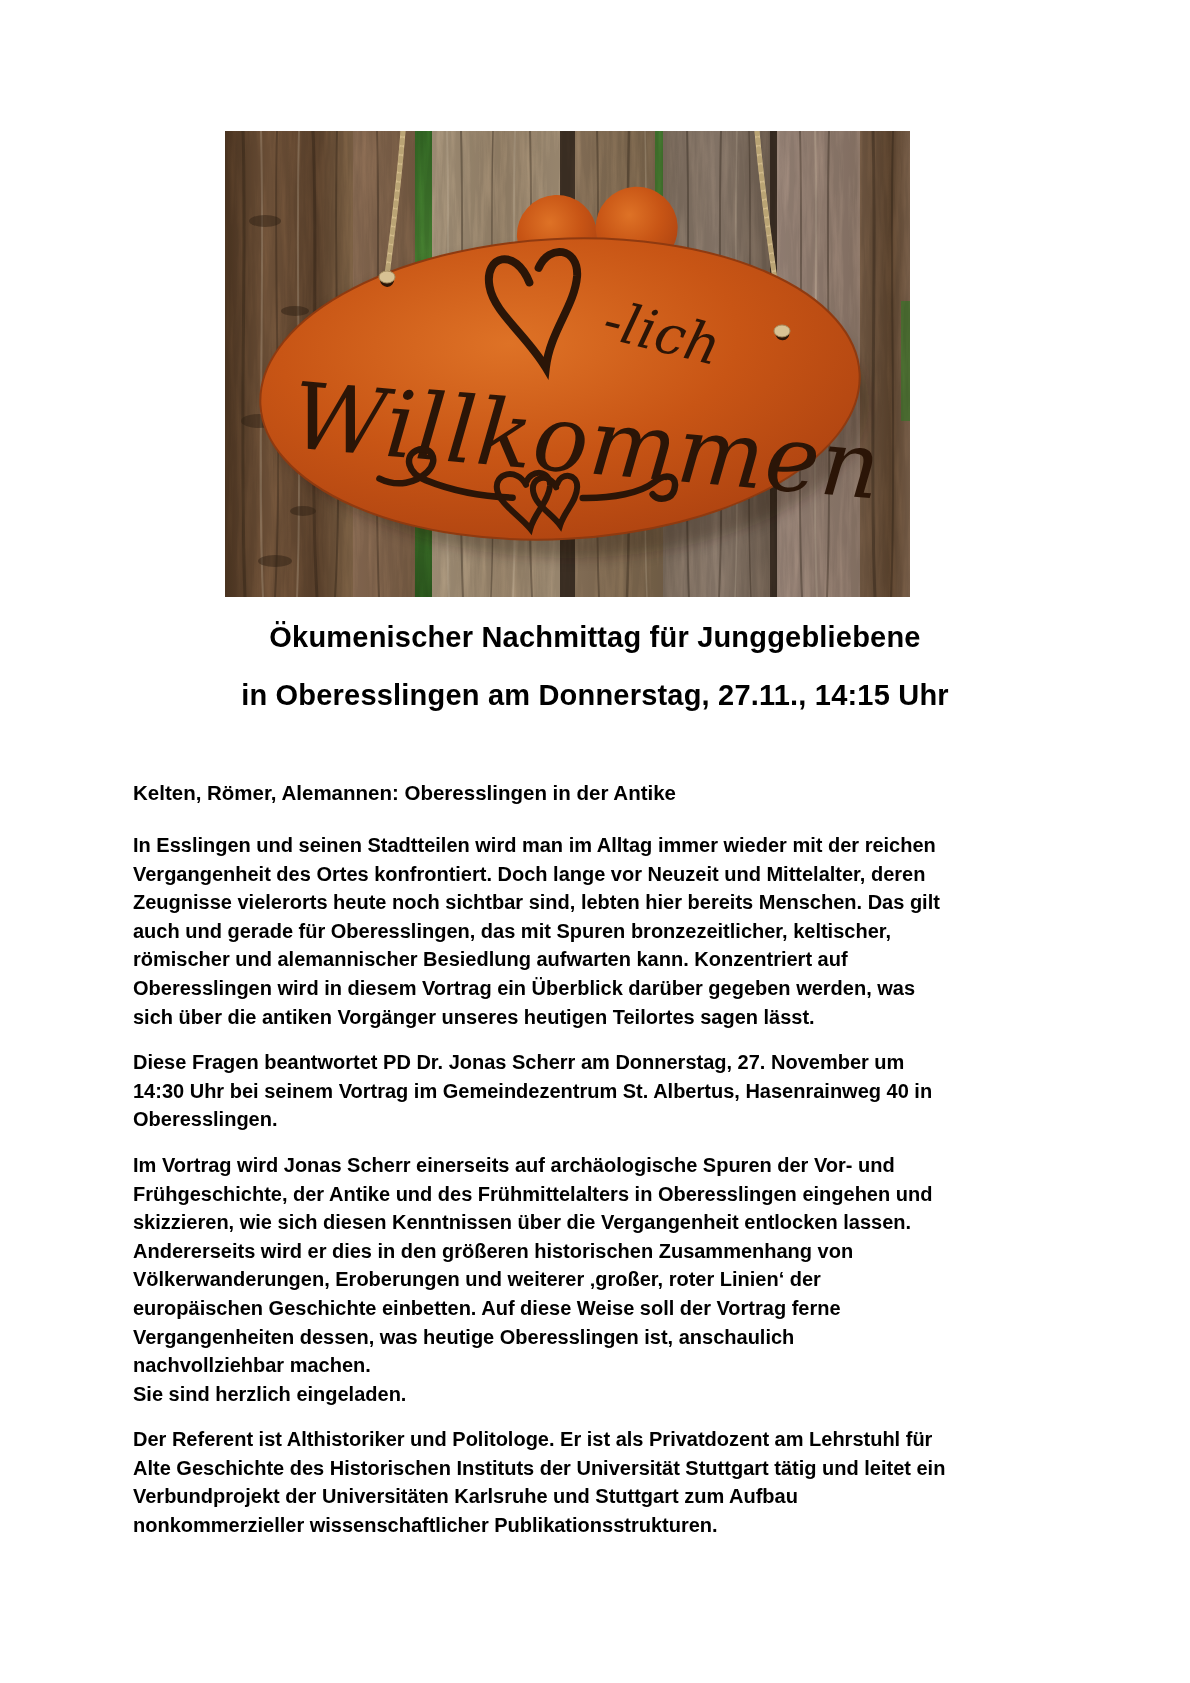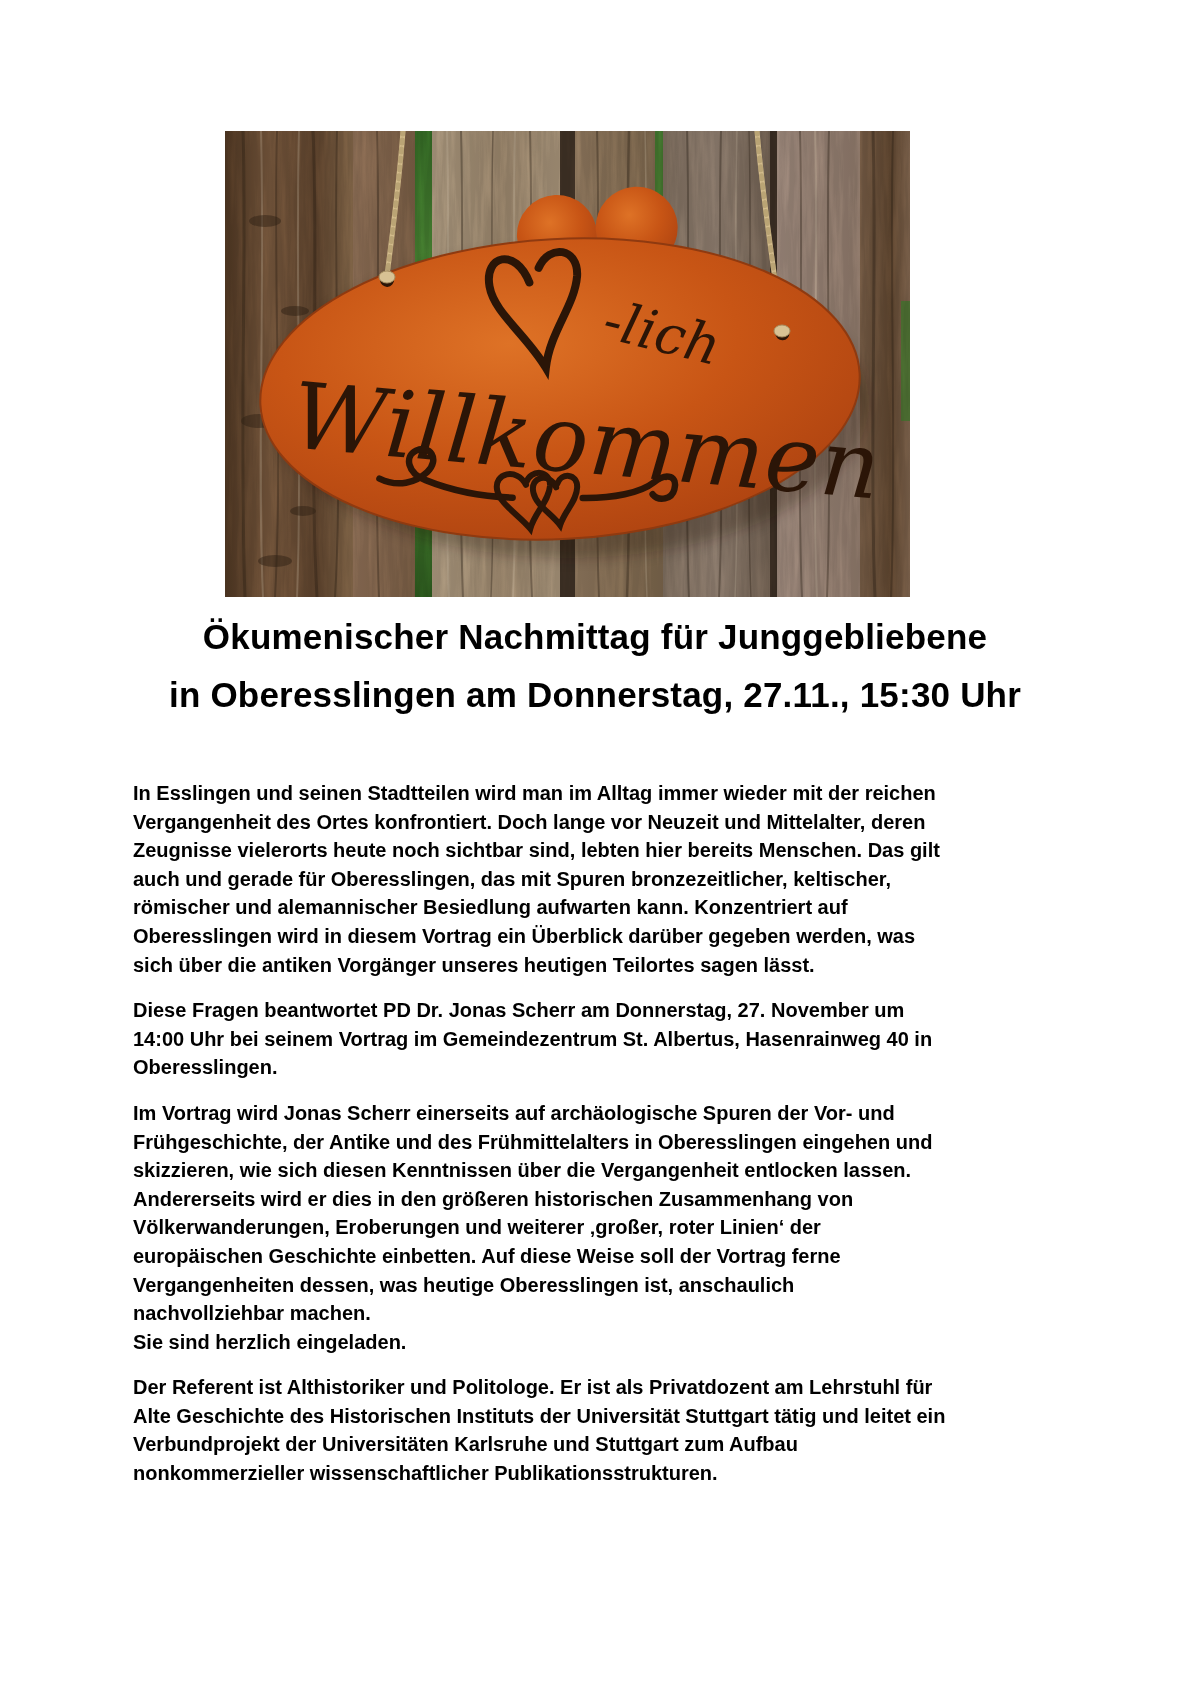--- a/index.html
+++ b/index.html
@@ -4,21 +4,21 @@
 <style>
   html,body{margin:0;padding:0;background:#ffffff;}
   .page{
     position:relative;width:1190px;height:1683px;background:#ffffff;
     font-family:"Liberation Sans",sans-serif;color:#000;overflow:hidden;margin:0 auto;
   }
   .photo{position:absolute;left:225px;top:131px;width:685px;height:466px;}
   .photo svg{display:block;width:685px;height:466px;}
   .title-block{
     position:absolute;left:133px;top:608px;width:924px;
-    text-align:center;font-weight:bold;font-size:35px;line-height:58px;
+    text-align:center;font-weight:bold;font-size:29px;line-height:58px;
     letter-spacing:0.2px;
   }
   .title-block div{white-space:nowrap;}
   .article{
     position:absolute;left:133px;top:779px;width:930px;
     font-size:20px;line-height:28.6px;
   }
   .article .heading{
     font-size:20.5px;font-weight:bold;margin:0 0 24px 0;line-height:28px;
   }
@@ -171,33 +171,34 @@
 
       <g fill="#d8c294" stroke="#a68f62" stroke-width="1">
         <ellipse cx="162" cy="146" rx="8" ry="6"></ellipse>
         <ellipse cx="557" cy="200" rx="8" ry="6"></ellipse>
       </g>
     </svg>
   </div>
 
   <div class="title-block">
     <div>Ökumenischer Nachmittag für Junggebliebene</div>
-    <div>in Oberesslingen am Donnerstag, 27.11., 15:30 Uhr</div>
+    <div>in Oberesslingen am Donnerstag, 27.11., 14:15 Uhr</div>
   </div>
 
   <div class="article">
+    <div class="heading">Kelten, Römer, Alemannen: Oberesslingen in der Antike</div>
     <p>In Esslingen und seinen Stadtteilen wird man im Alltag immer wieder mit der reichen
 Vergangenheit des Ortes konfrontiert. Doch lange vor Neuzeit und Mittelalter, deren
 Zeugnisse vielerorts heute noch sichtbar sind, lebten hier bereits Menschen. Das gilt
 auch und gerade für Oberesslingen, das mit Spuren bronzezeitlicher, keltischer,
 römischer und alemannischer Besiedlung aufwarten kann. Konzentriert auf
 Oberesslingen wird in diesem Vortrag ein Überblick darüber gegeben werden, was
 sich über die antiken Vorgänger unseres heutigen Teilortes sagen lässt.</p>
     <p>Diese Fragen beantwortet PD Dr. Jonas Scherr am Donnerstag, 27. November um
-14:00 Uhr bei seinem Vortrag im Gemeindezentrum St. Albertus, Hasenrainweg 40 in
+14:30 Uhr bei seinem Vortrag im Gemeindezentrum St. Albertus, Hasenrainweg 40 in
 Oberesslingen.</p>
     <p>Im Vortrag wird Jonas Scherr einerseits auf archäologische Spuren der Vor- und
 Frühgeschichte, der Antike und des Frühmittelalters in Oberesslingen eingehen und
 skizzieren, wie sich diesen Kenntnissen über die Vergangenheit entlocken lassen.
 Andererseits wird er dies in den größeren historischen Zusammenhang von
 Völkerwanderungen, Eroberungen und weiterer ‚großer, roter Linien‘ der
 europäischen Geschichte einbetten. Auf diese Weise soll der Vortrag ferne
 Vergangenheiten dessen, was heutige Oberesslingen ist, anschaulich
 nachvollziehbar machen.
 Sie sind herzlich eingeladen.</p>

